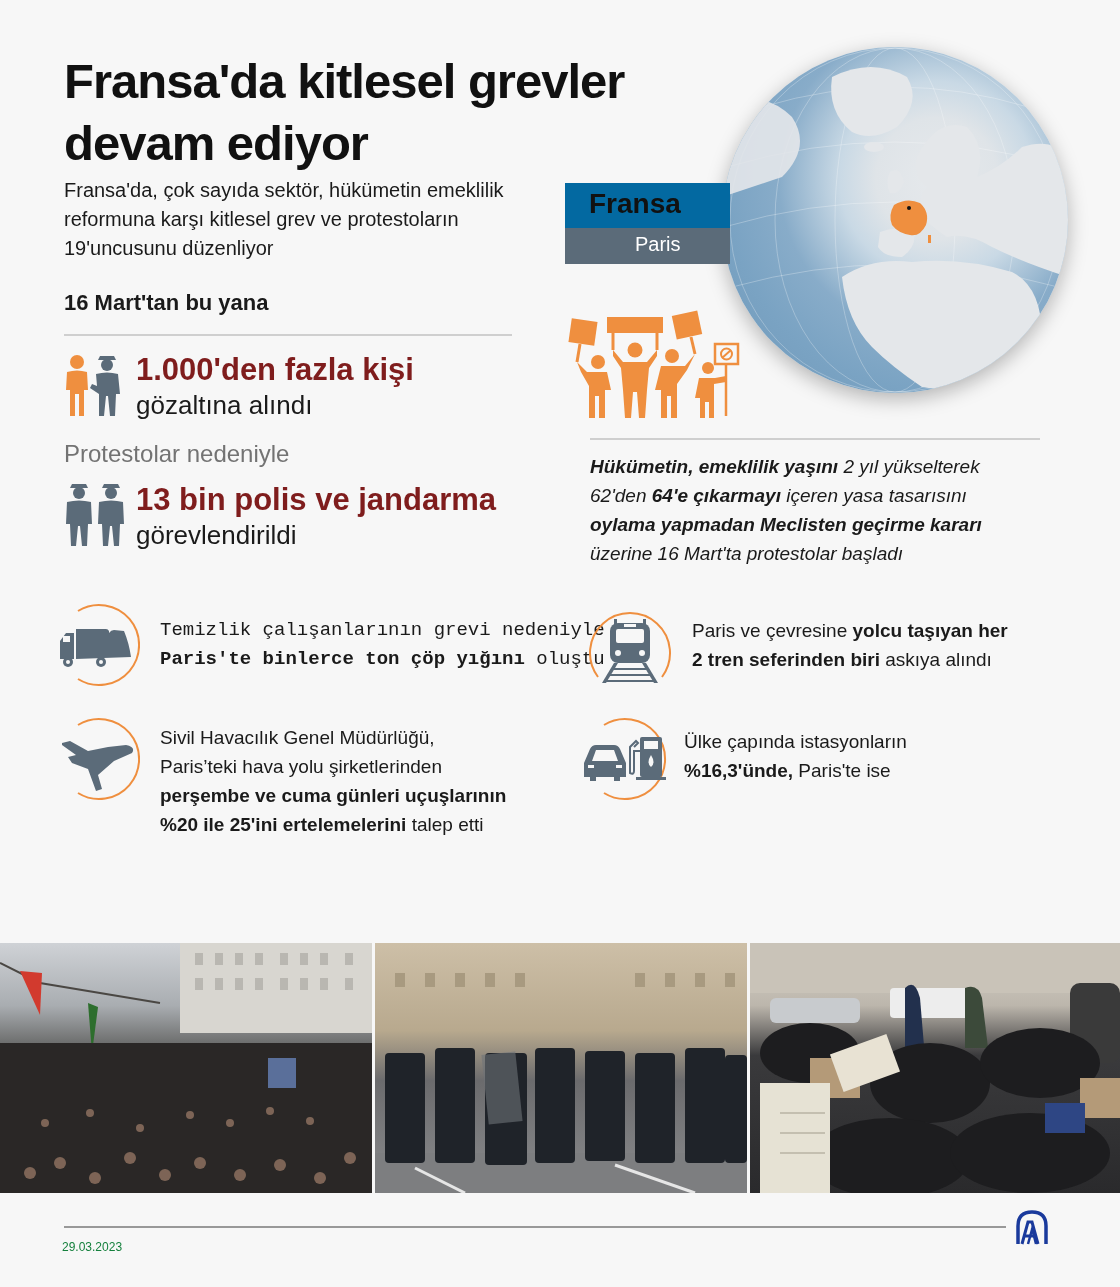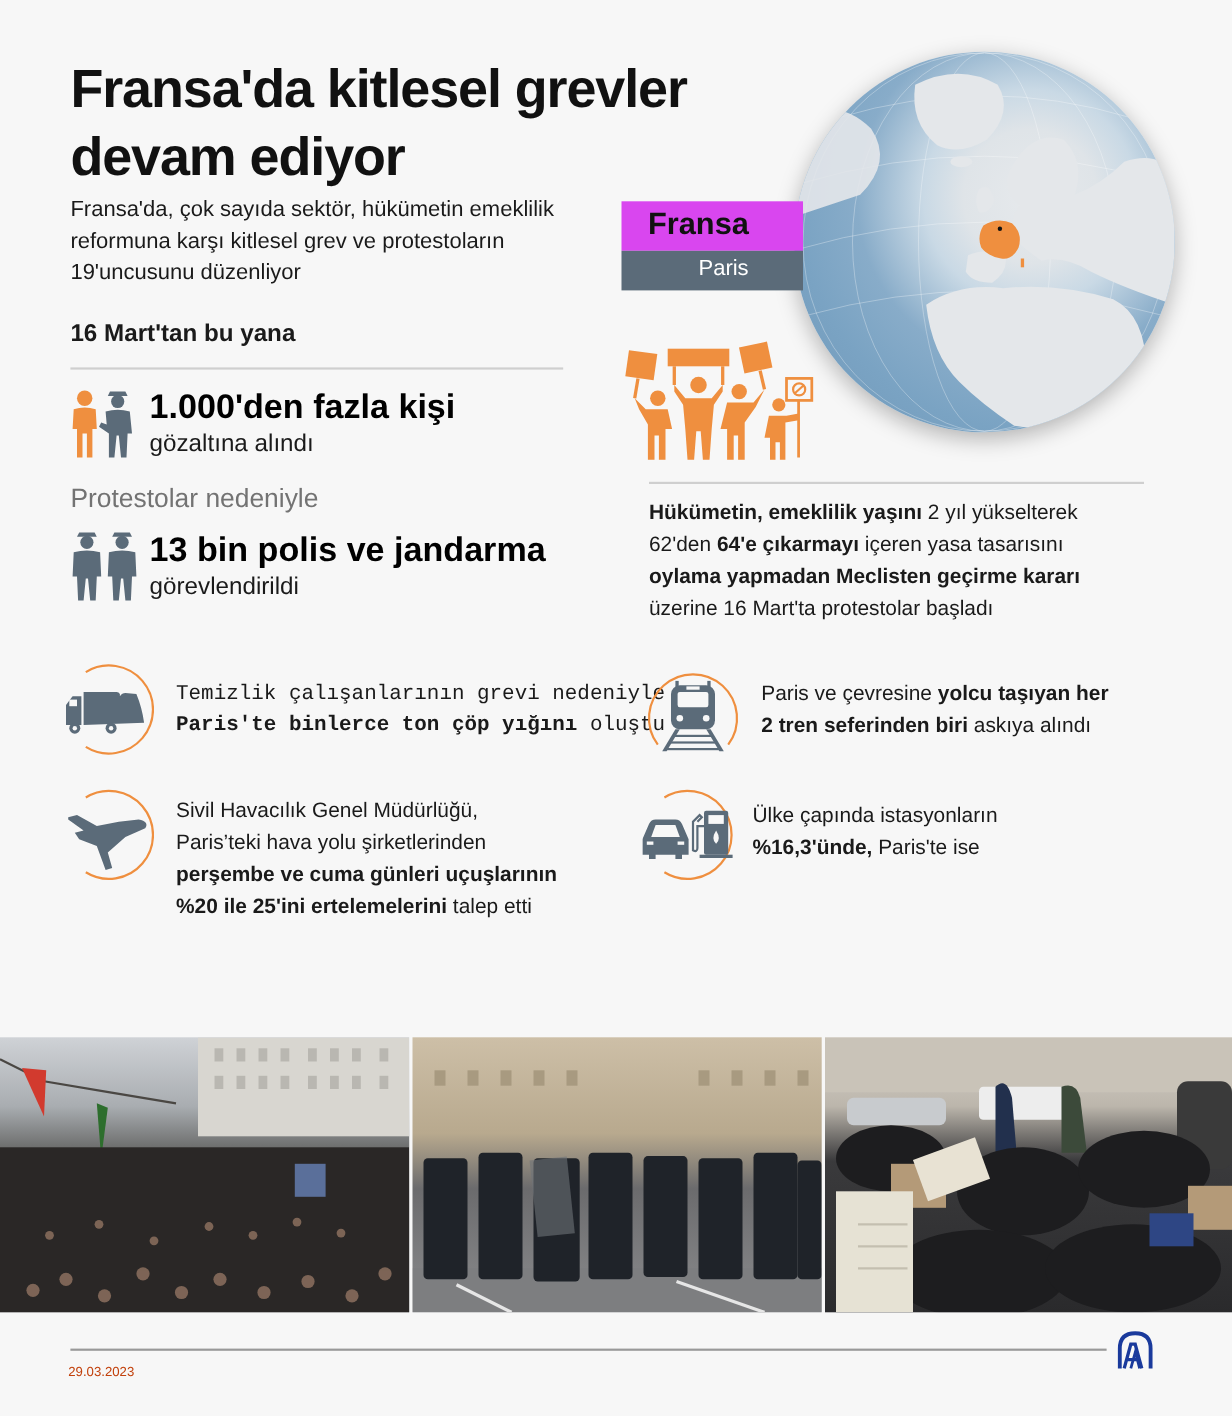--- a/index.html
+++ b/index.html
@@ -3,53 +3,53 @@
 <meta charset="utf-8">
 <style>
   * { box-sizing: border-box; margin: 0; padding: 0; }
   html, body { width: 1120px; height: 1287px; background: #f7f7f7; overflow: hidden; }
   body { position: relative; font-family: "Liberation Sans", "DejaVu Sans", sans-serif; color: #1a1a1a; }
 
   .title { position: absolute; left: 64px; top: 50px; width: 640px; font-size: 49px; line-height: 62px; font-weight: 700; letter-spacing: -1px; color: #111; font-stretch: condensed; }
   .subtitle { position: absolute; left: 64px; top: 176px; width: 470px; font-size: 20px; line-height: 29px; color: #1a1a1a; }
 
   .loc-label { position: absolute; left: 565px; top: 183px; width: 165px; }
-  .loc-country { height: 45px; background: #d946ef; font-size: 28px; font-weight: 700; color: #111; padding: 5px 0 0 24px; }
+  .loc-country { height: 45px; background: #0369a1; font-size: 28px; font-weight: 700; color: #111; padding: 5px 0 0 24px; }
   .loc-city { height: 36px; background: #5b6b79; font-size: 20px; color: #fff; padding: 5px 12px 0 70px; }
 
   .globe { position: absolute; left: 722px; top: 47px; width: 346px; height: 346px; border-radius: 50%;
     background: radial-gradient(circle at 62% 38%, #e6e9ec 0%, #dfe4e8 20%, #c9d9e5 32%, #88acc9 52%, #7aa3c3 70%, #6f97b8 100%);
     box-shadow: 0 6px 20px rgba(0,0,0,0.28); overflow: hidden; }
   .globe svg { position: absolute; left: 0; top: 0; }
 
   .protest-icon { position: absolute; left: 565px; top: 300px; width: 180px; height: 120px; }
 
   .since { position: absolute; left: 64px; top: 290px; font-size: 22px; font-weight: 700; color: #1a1a1a; }
   .divider-left { position: absolute; left: 64px; top: 334px; width: 448px; height: 2px; background: #cfcfcf; }
 
   .stat { position: absolute; left: 64px; }
   .stat .icon { position: absolute; left: 0; top: 0; }
-  .stat .big { position: absolute; left: 72px; top: 0; font-size: 31px; font-weight: 700; color: #000000; white-space: nowrap; }
-  .stat .small { position: absolute; left: 72px; top: 38px; font-size: 22px; color: #1a1a1a; white-space: nowrap; }
+  .stat .big { position: absolute; left: 72px; top: 0; font-size: 31px; font-weight: 700; color: #7f1d1d; white-space: nowrap; }
+  .stat .small { position: absolute; left: 72px; top: 38px; font-size: 26px; color: #1a1a1a; white-space: nowrap; }
 
   .reason-label { position: absolute; left: 64px; top: 440px; font-size: 24px; color: #737373; }
 
   .divider-right { position: absolute; left: 590px; top: 438px; width: 450px; height: 2px; background: #cfcfcf; }
-  .context { position: absolute; left: 590px; top: 452px; width: 460px; font-size: 19px; line-height: 29px; color: #1a1a1a; }
+  .context { position: absolute; left: 590px; top: 452px; width: 460px; font-size: 19px; line-height: 29px; color: #1a1a1a; font-style: italic; }
 
   .item { position: absolute; }
   .item .ring { position: absolute; left: 0; top: 0; width: 84px; height: 84px; }
   .item .text { position: absolute; left: 104px; top: 0; font-size: 19px; line-height: 29px; color: #1a1a1a; white-space: nowrap; }
   b { font-weight: 700; }
 
   .photos { position: absolute; left: 0; top: 943px; width: 1120px; height: 250px; display: flex; gap: 3px; }
   .photo { height: 250px; position: relative; overflow: hidden; }
 
   .footer-line { position: absolute; left: 64px; top: 1226px; width: 942px; height: 2px; background: #999; }
-  .date { position: absolute; left: 62px; top: 1240px; font-size: 12px; color: #c2410c; }
+  .date { position: absolute; left: 62px; top: 1240px; font-size: 12px; color: #15803d; }
   .logo { position: absolute; left: 1014px; top: 1208px; width: 36px; height: 40px; }
 </style>
 </head>
 <body>
 
 <div class="title">
   <div>Fransa'da kitlesel grevler</div>
   <div>devam ediyor</div>
 </div>
 <div class="subtitle">Fransa'da, çok sayıda sektör, hükümetin emeklilik reformuna karşı kitlesel grev ve protestoların 19'uncusunu düzenliyor</div>

